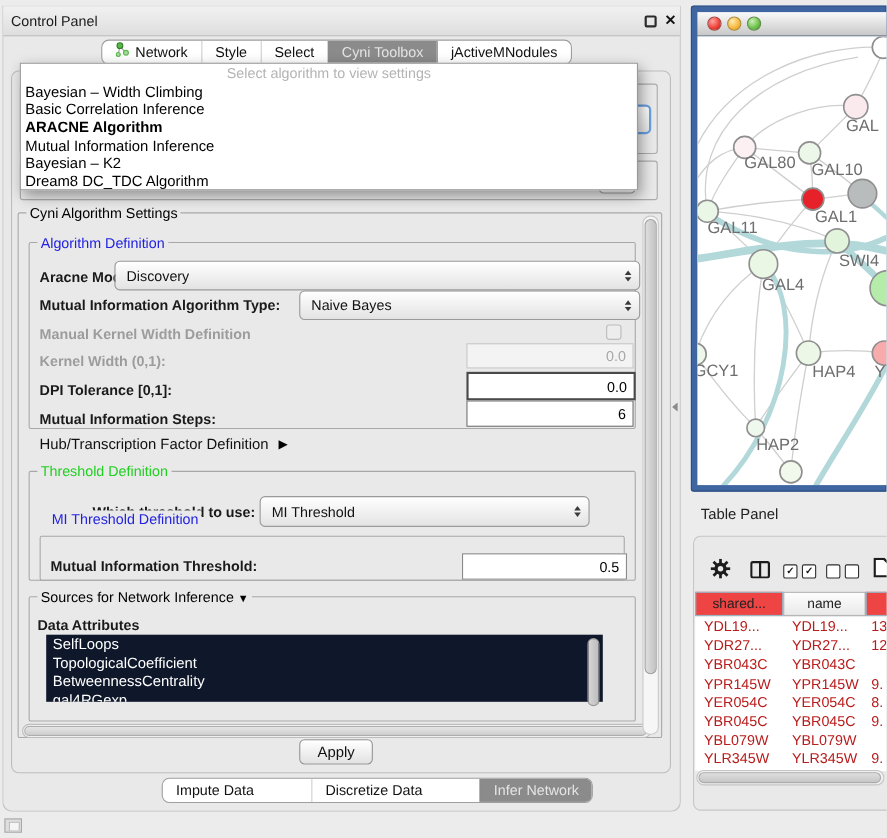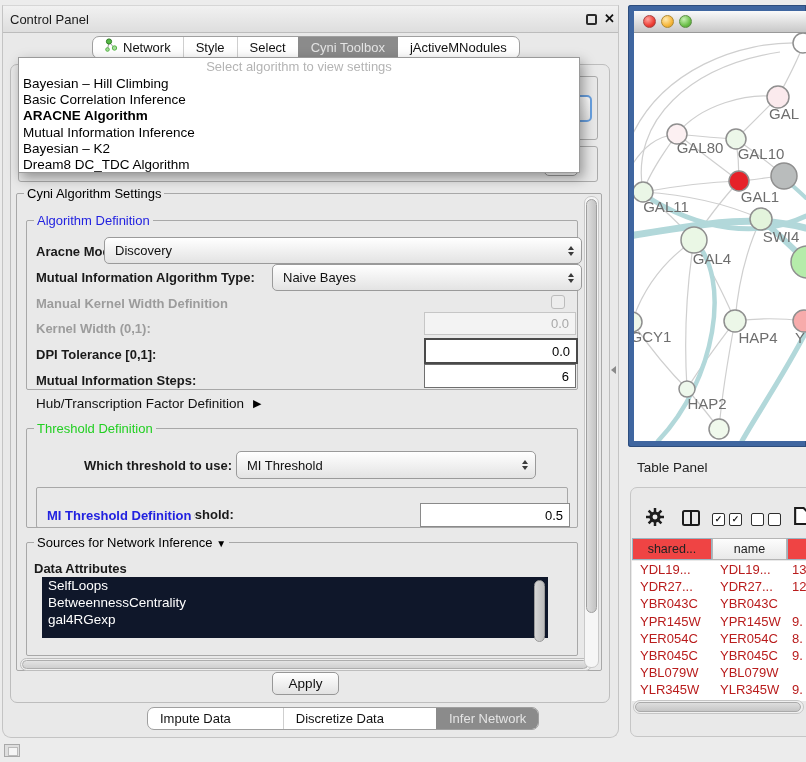--- a/index.html
+++ b/index.html
@@ -163,21 +163,21 @@
 
 <div class="a inner-panel"></div>
 
 <div class="a frag-group1"></div>
 <div class="a frag-combo"></div>
 <div class="a frag-group2"></div>
 <div class="a frag-input2"></div>
 
 <div class="a popup">
   <div class="dd-prompt">Select algorithm to view settings</div>
-  <div class="dd-item">Bayesian – Hill Climbing</div>
+  <div class="dd-item">Bayesian – Width Climbing</div>
   <div class="dd-item">Basic Correlation Inference</div>
   <div class="dd-item bold">ARACNE Algorithm</div>
   <div class="dd-item">Mutual Information Inference</div>
   <div class="dd-item">Bayesian – K2</div>
   <div class="dd-item">Dream8 DC_TDC Algorithm</div>
 </div>
 
 <div class="a group cyni-group"></div>
 <div class="glegend a" style="left:24px;top:186px;">Cyni Algorithm Settings</div>
 <div class="a vtrack"></div>
@@ -227,32 +227,33 @@
 <div class="a txt bold" style="left:84px;top:458px;">Which threshold to use:</div>
 <div class="combo" style="left:236px;top:451px;width:288px;height:26px;">
   <span>MI Threshold</span>
   <span class="arrows">
       <i class="up"></i>
       <i class="dn"></i>
     </span>
 </div>
 
 <div class="a group mi-group"></div>
-<div class="glegend legend-blue a" style="left:44px;top:508px;font-weight:bold;">MI Threshold Definition</div>
+<div class="glegend legend-blue a" style="left:44px;top:464px;">MI Threshold Definition</div>
 <div class="a txt bold" style="left:46px;top:507px;">Mutual Information Threshold:</div>
 <div class="field" style="left:420px;top:503px;width:142px;height:22px;border:1px solid #8a8a8a;">0.5</div>
 
 <div class="a group src-group"></div>
 <div class="glegend a" style="left:34px;top:535px;">
   <span>Sources for Network Inference</span>
   <span class="tri" style="font-size:10px;">▼</span>
 </div>
 <div class="a txt bold" style="left:34px;top:561px;">Data Attributes</div>
 <div class="a attr-list">
   <div class="attr-item">SelfLoops</div>
+  <div class="attr-item">TopologicalCoefficient</div>
   <div class="attr-item">BetweennessCentrality</div>
   <div class="attr-item">gal4RGexp</div>
 </div>
 <div class="a list-thumb"></div>
 
 <div class="a hscroll"></div>
 <div class="a hthumb"></div>
 
 <div class="a apply-btn">Apply</div>
 

